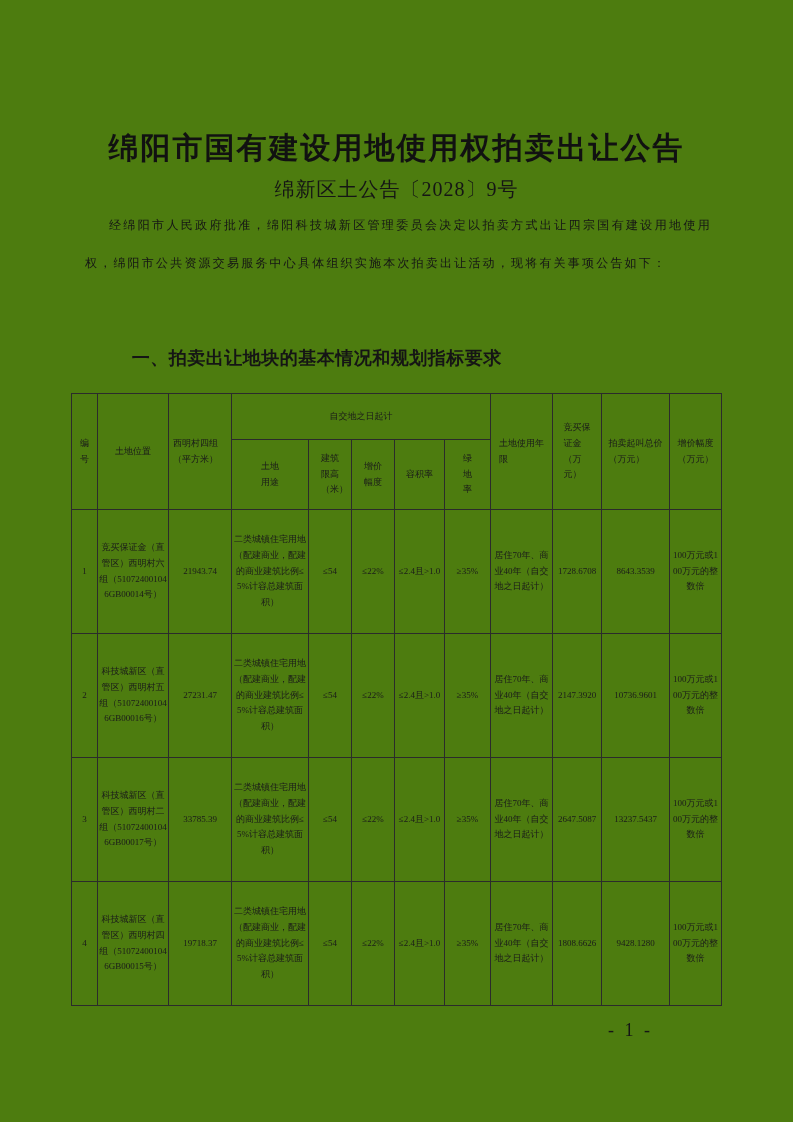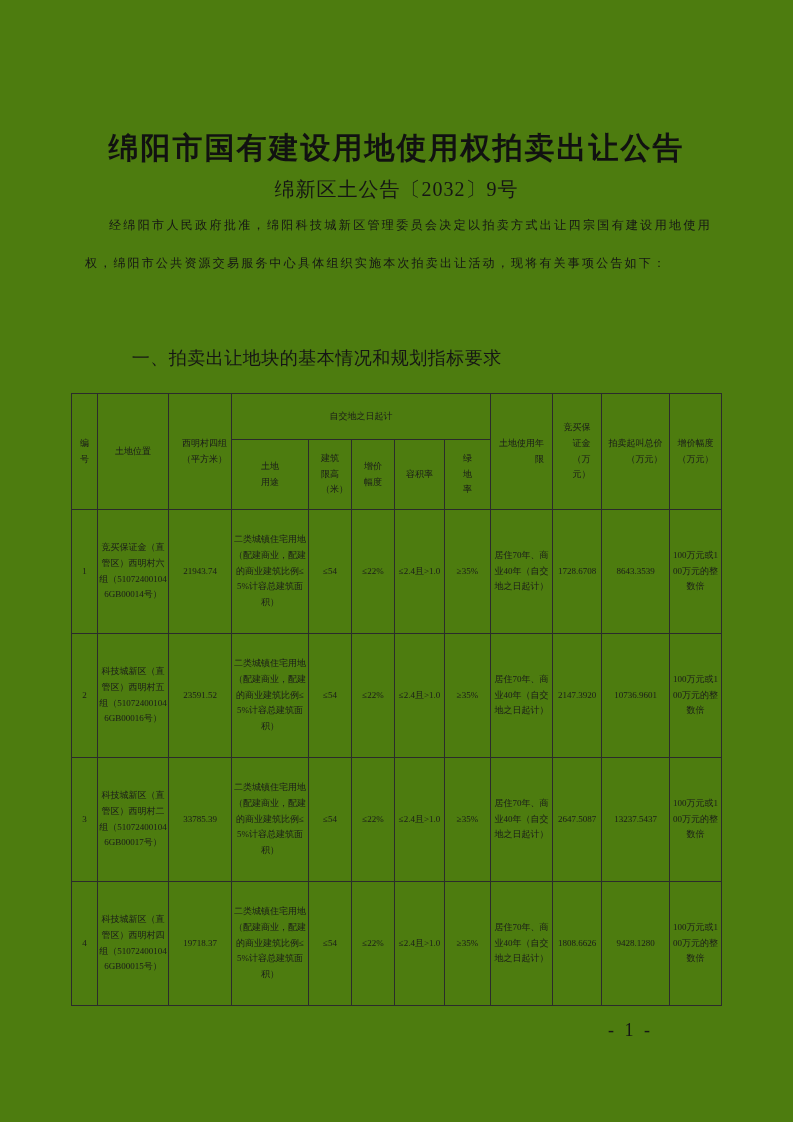--- a/index.html
+++ b/index.html
@@ -39,21 +39,21 @@
     line-height: 38px;
     letter-spacing: 2.2px;
     text-align: justify;
     text-indent: 2em;
   }
   .section-heading {
     position: absolute;
     top: 346px; left: 85px;
     width: 627px;
     font-family: "Liberation Sans", sans-serif;
-    font-weight: normal;
+    font-weight: bold;
     font-size: 18px;
     letter-spacing: 0.5px;
     text-indent: 2.6em;
   }
   .land-table {
     position: absolute;
     top: 393px; left: 71px;
     width: 650px;
     border-collapse: collapse;
     table-layout: fixed;
@@ -65,38 +65,38 @@
     text-align: center;
     vertical-align: middle;
     padding: 2px 1px;
     font-weight: normal;
     word-break: break-all;
     line-height: 1.75;
   }
   .land-table thead tr.group-row { height: 46px; }
   .land-table thead tr.sub-row { height: 70px; }
   .land-table tbody tr { height: 124px; }
-  .stack { display: inline-block; word-break: break-all; text-align: right; }
+  .stack { display: inline-block; word-break: break-all; text-align: left; }
   .w1 { width: 1em; } .w2 { width: 2em; } .w3 { width: 3em; }
   .w4 { width: 4em; } .w5 { width: 5em; } .w6 { width: 6em; }
   .page-number {
     position: absolute;
     top: 1020px; left: 608px;
     font-size: 18px;
     letter-spacing: 3px;
   }
 </style>
 </head>
 <body>
 
 <div class="page">
 
   <h1 class="doc-title">绵阳市国有建设用地使用权拍卖出让公告</h1>
 
-  <div class="doc-number">绵新区土公告〔2032〕9号</div>
+  <div class="doc-number">绵新区土公告〔2028〕9号</div>
 
   <p class="intro">经绵阳市人民政府批准，绵阳科技城新区管理委员会决定以拍卖方式出让四宗国有建设用地使用权，绵阳市公共资源交易服务中心具体组织实施本次拍卖出让活动，现将有关事项公告如下：</p>
 
   <div class="section-heading">一、拍卖出让地块的基本情况和规划指标要求</div>
 
   <table class="land-table">
     <colgroup>
       <col style="width:26px">
         <col style="width:71px">
         <col style="width:63px">
@@ -140,21 +140,21 @@
         <td>≤2.4且&gt;1.0</td>
         <td>≥35%</td>
         <td>居住70年、商业40年（自交地之日起计）</td>
         <td>1728.6708</td>
         <td>8643.3539</td>
         <td>100万元或100万元的整数倍</td>
       </tr>
       <tr>
         <td>2</td>
         <td>科技城新区（直管区）西明村五组（510724001046GB00016号）</td>
-        <td>23591.52</td>
+        <td>27231.47</td>
         <td>二类城镇住宅用地（配建商业，配建的商业建筑比例≤5%计容总建筑面积）</td>
         <td>≤54</td>
         <td>≤22%</td>
         <td>≤2.4且&gt;1.0</td>
         <td>≥35%</td>
         <td>居住70年、商业40年（自交地之日起计）</td>
         <td>2147.3920</td>
         <td>10736.9601</td>
         <td>100万元或100万元的整数倍</td>
       </tr>

